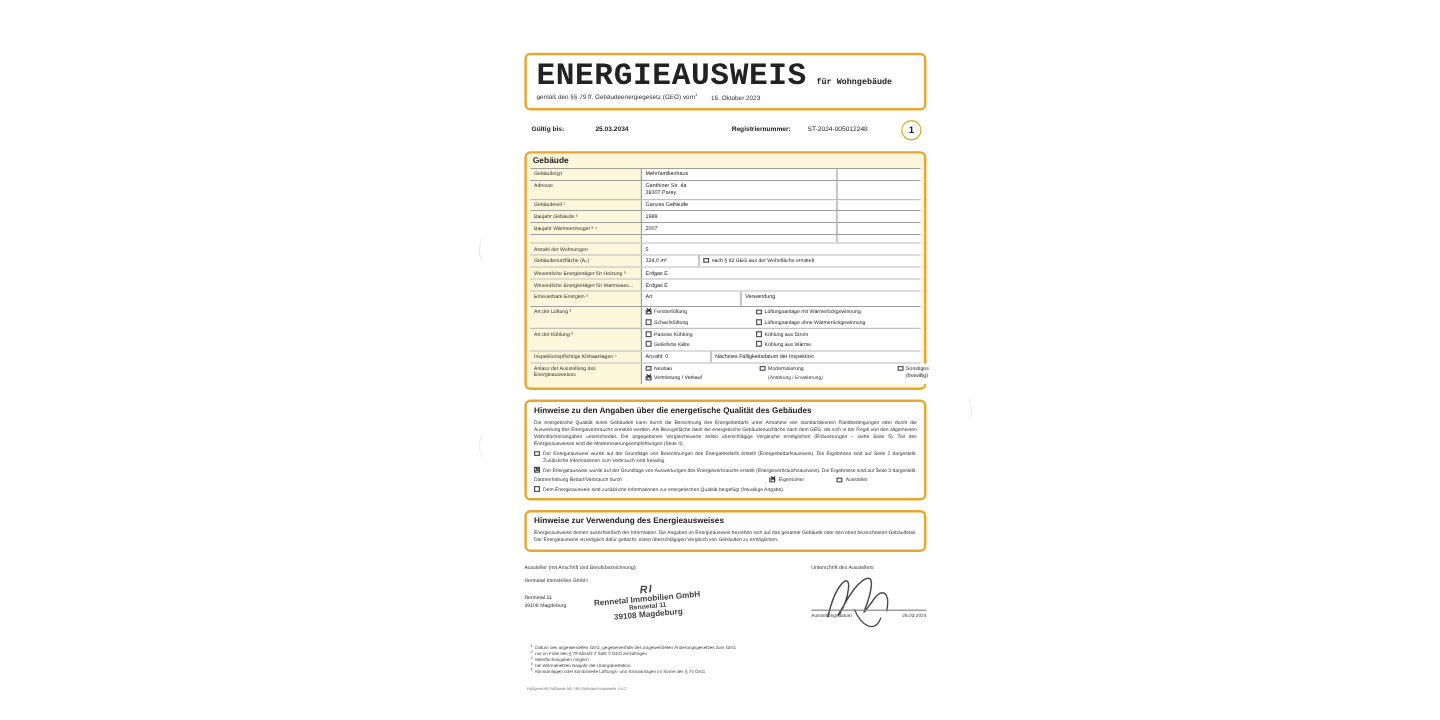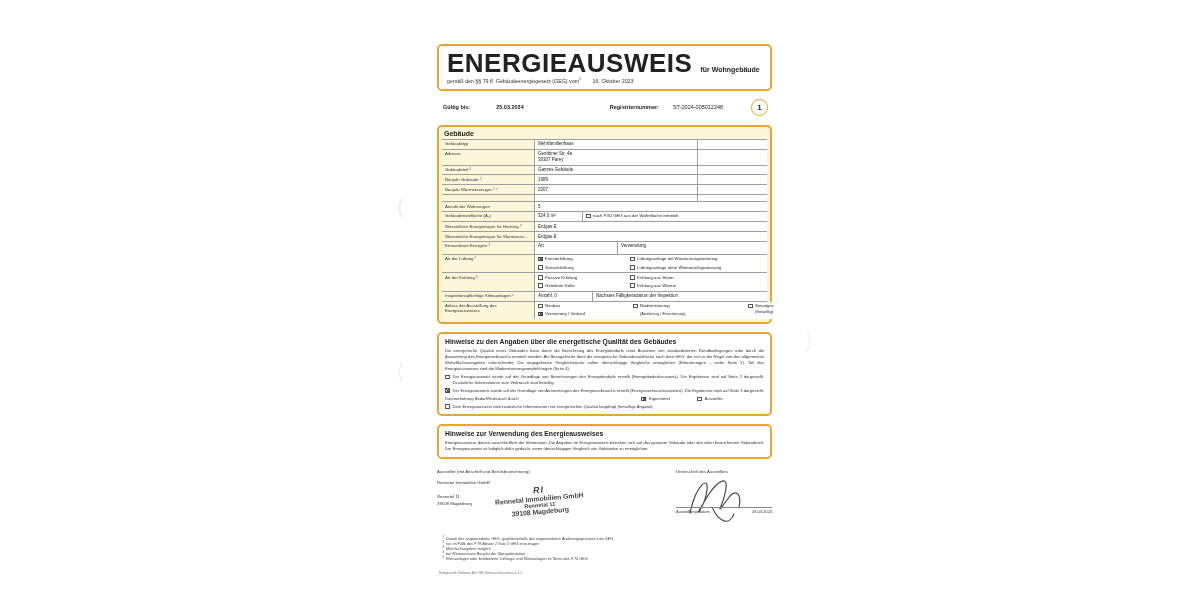--- a/index.html
+++ b/index.html
@@ -10,21 +10,21 @@
   
   .artifact{position:absolute;width:9px;height:22px;border:1.5px solid transparent;border-radius:50%;}
   .a-left1{left:399px;top:196px;border-left-color:#e9e9e9;}
   .a-left2{left:399px;top:360px;border-left-color:#ececec;}
   .a-right1{left:799px;top:330px;border-right-color:#ededed;}
 
   .goldbox{border:2px solid #E7A62E;border-radius:5px;background:#fff;box-sizing:border-box;}
 
   
   .hdr{padding:4px 8px 5px 8px;}
-  .title-row{display:flex;align-items:baseline;gap:8px;}
+  .title-row{display:flex;align-items:baseline;gap:8px;font-family:Liberation Mono, monospace;}
   .main-title{font-size:26px;font-weight:bold;letter-spacing:0.5px;color:#222;line-height:1;}
   .subtitle{font-size:7px;font-weight:bold;color:#222;}
   .law-row{font-size:5.3px;color:#333;margin-top:1px;}
   .law-row sup{font-size:3.5px;}
   .law-date{margin-left:10px;}
 
   
   .meta-row{display:flex;align-items:center;margin:8px 4px 0 6px;height:17px;font-size:5.5px;}
   .meta-row .lbl{font-weight:bold;color:#222;}
   .meta-row .val{font-weight:bold;margin-left:26px;color:#222;}

